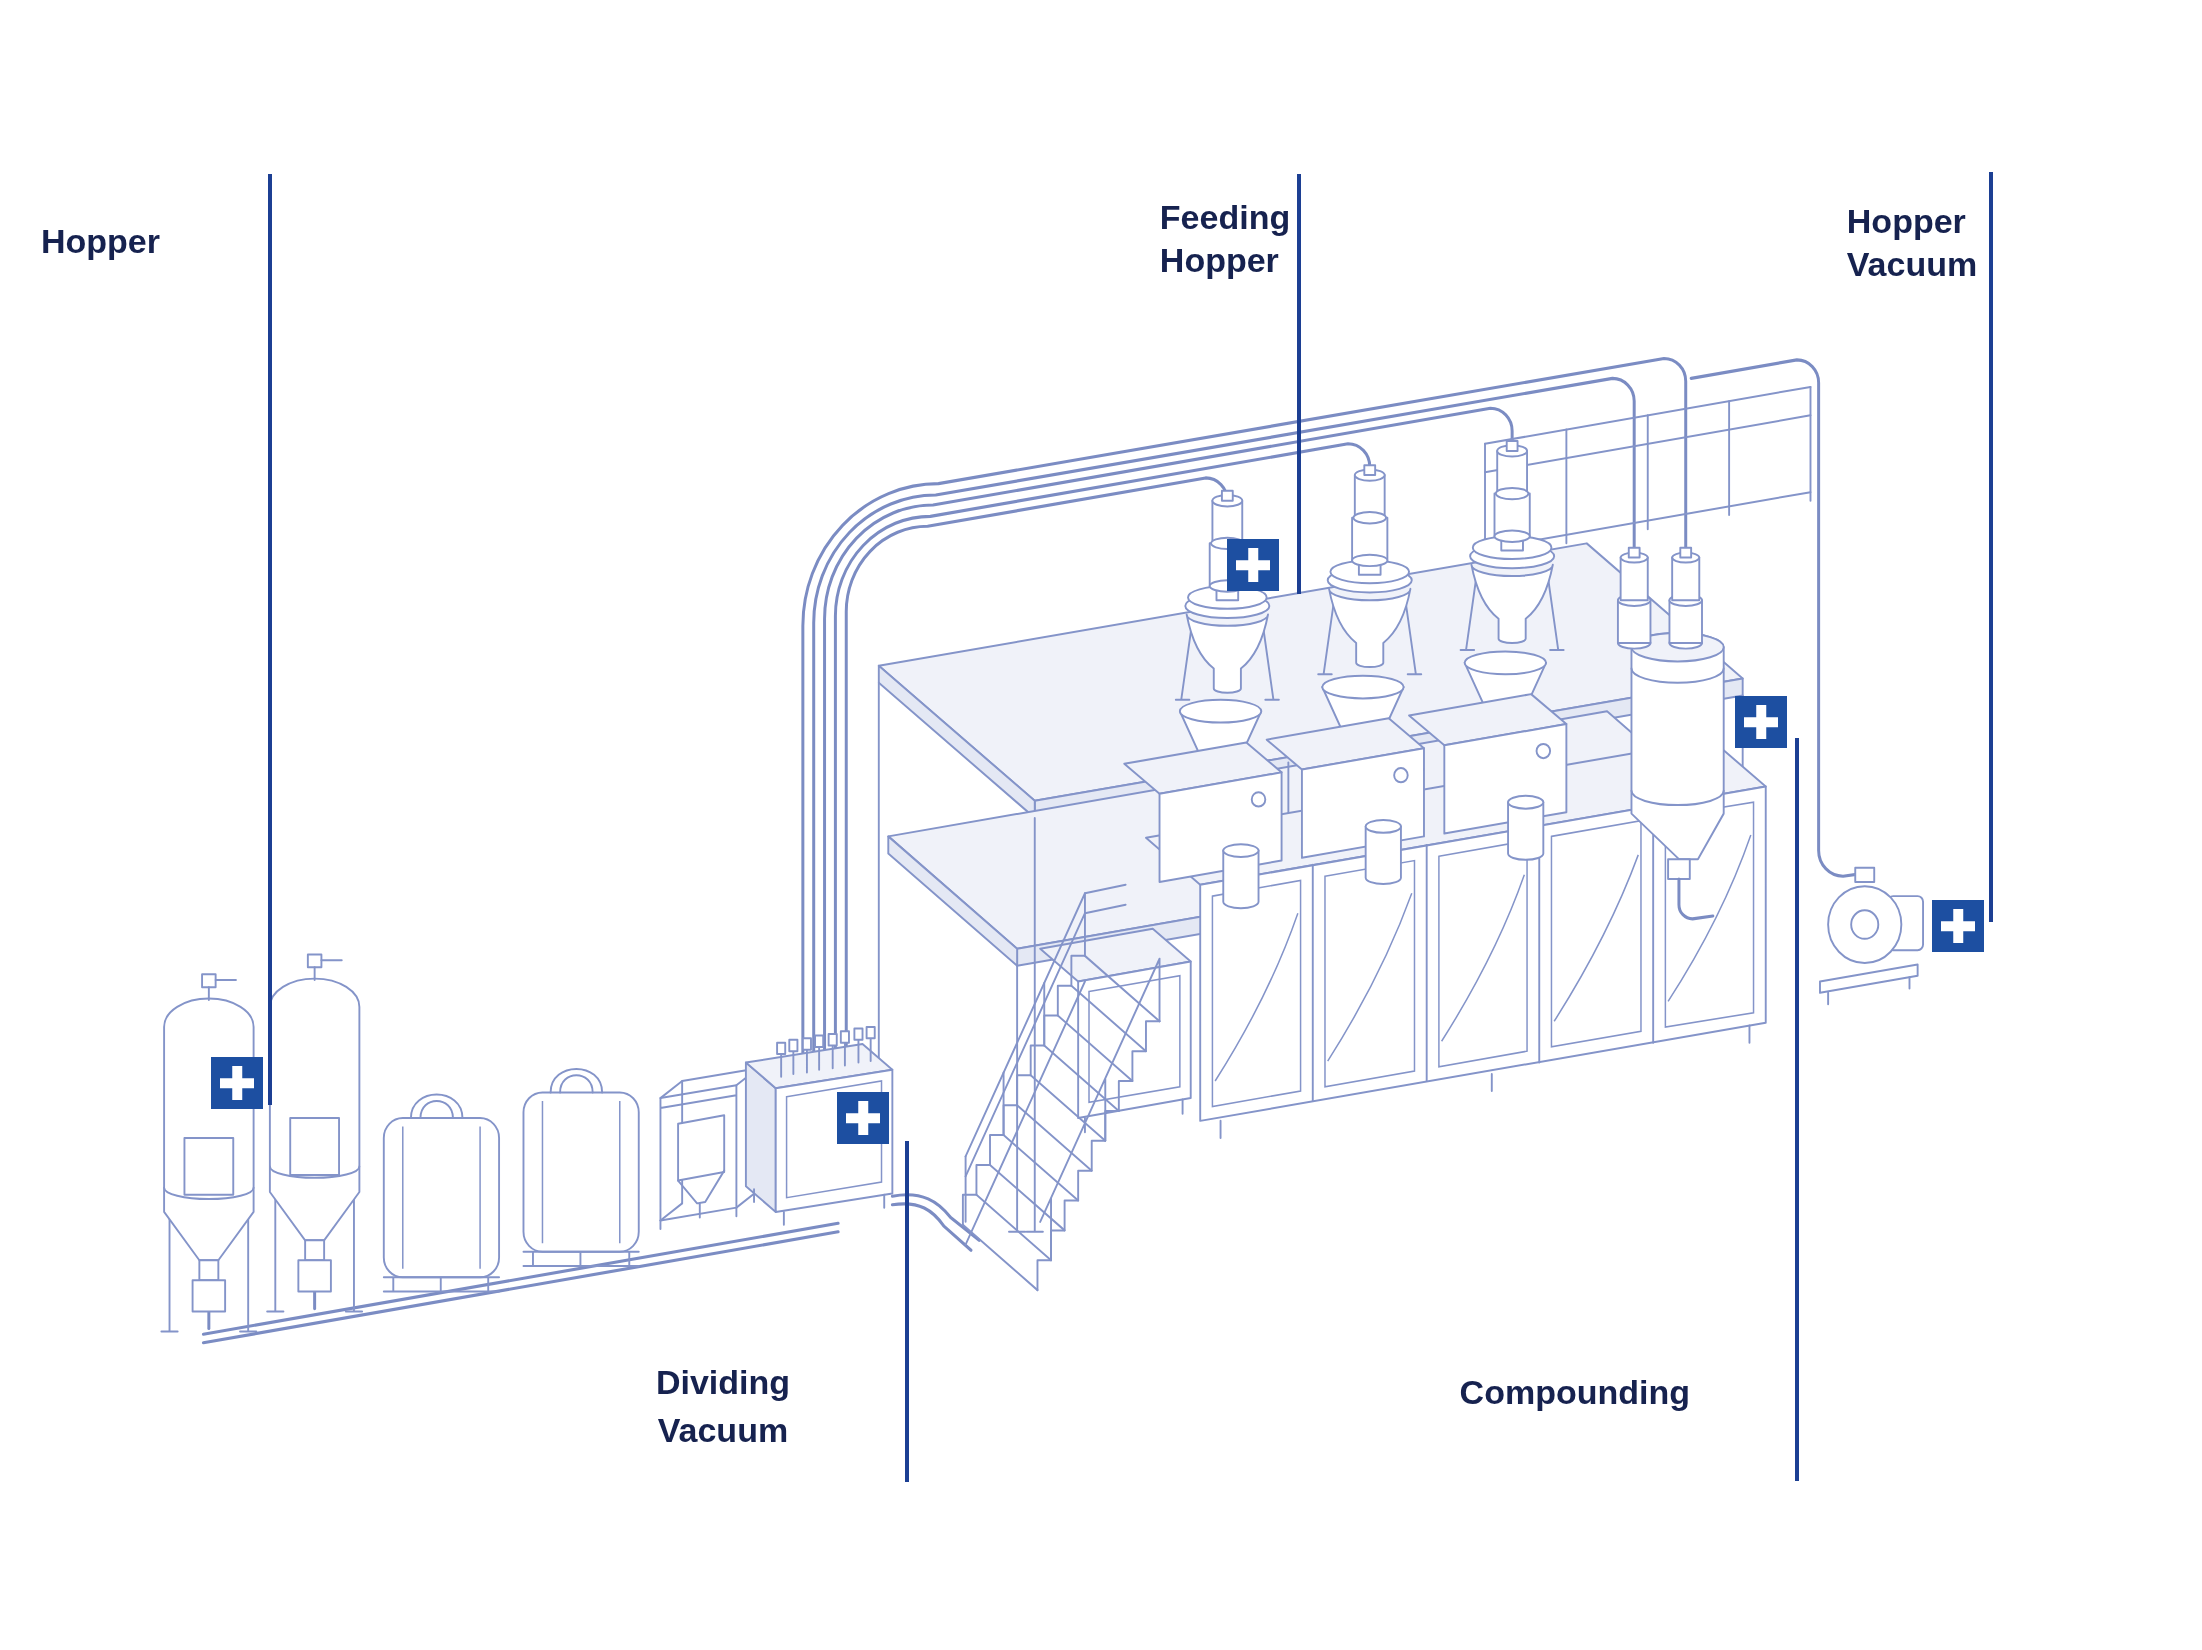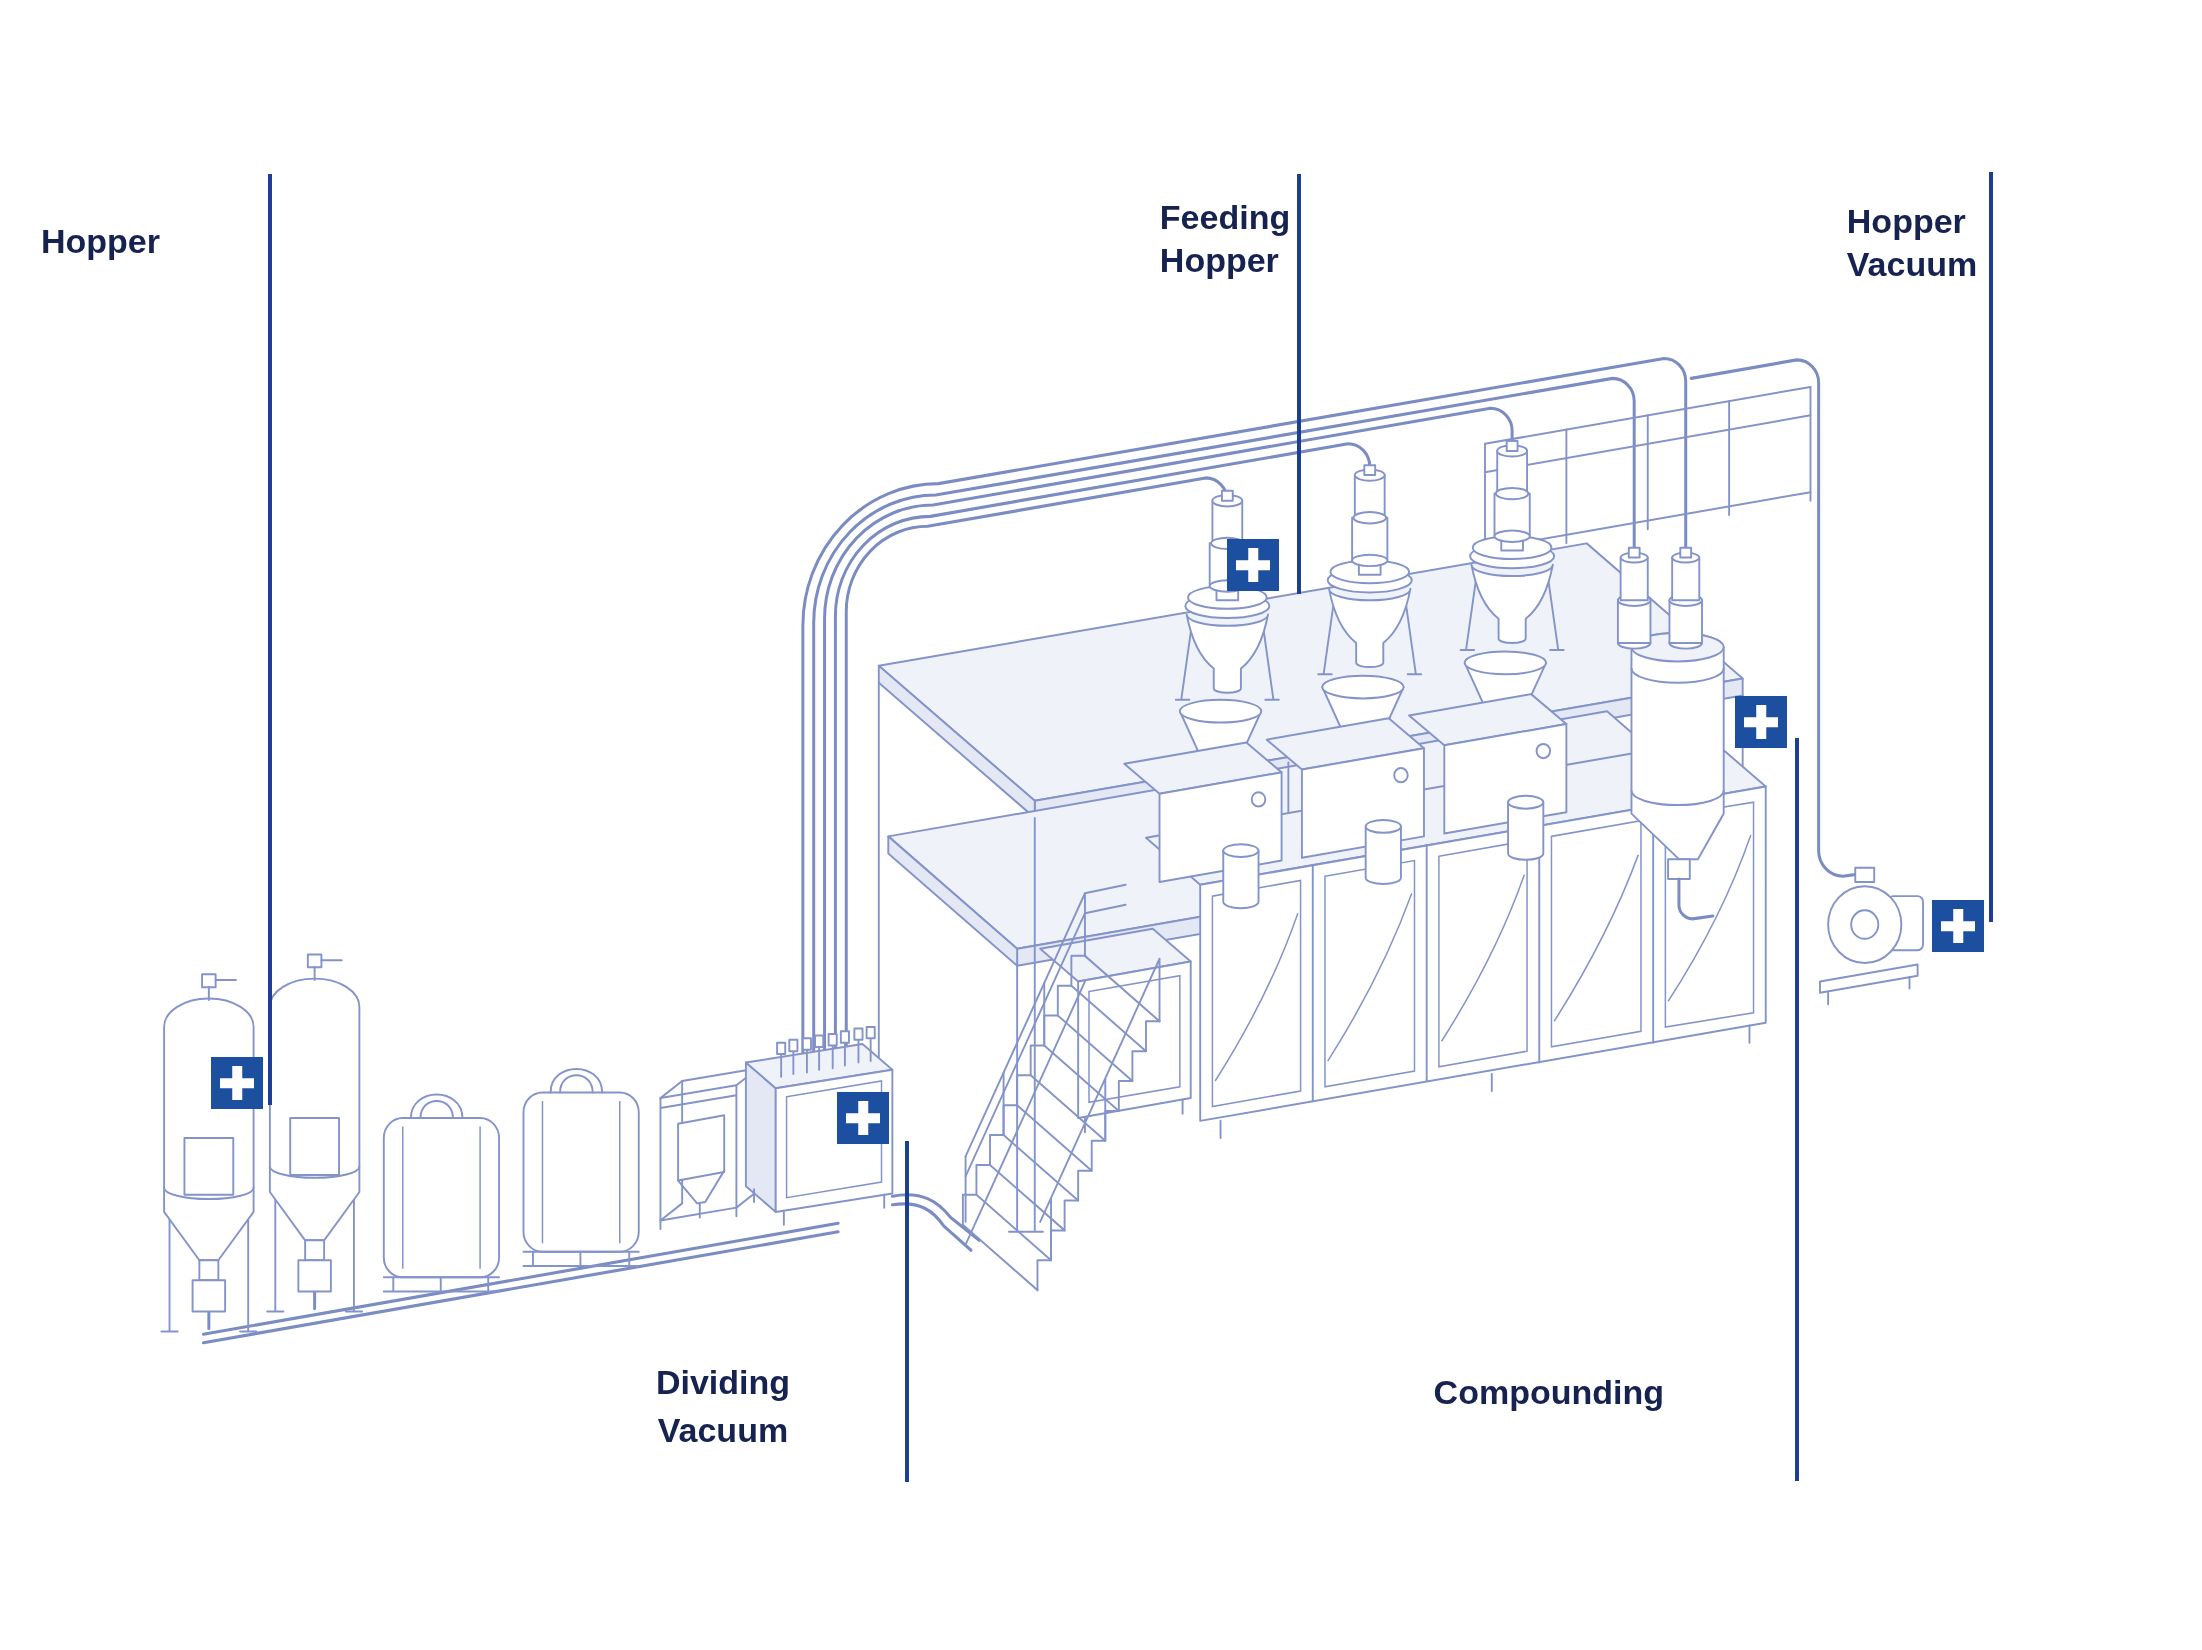--- a/index.html
+++ b/index.html
@@ -297,18 +297,18 @@
     <span>Hopper</span>
   </div>
   <div class="label t-center" style="left:1912px;top:200px">
     <span>Hopper</span>
     <span>Vacuum</span>
   </div>
   <div class="label t-right lh-56" style="right:1308px;top:1358px">
     <span>Dividing</span>
     <span>Vacuum</span>
   </div>
-  <div class="label t-right" style="right:434px;top:1371px">
+  <div class="label t-right" style="right:408px;top:1371px">
     <span>Compounding</span>
   </div>
 
 </div>
 
 
 </body></html>

